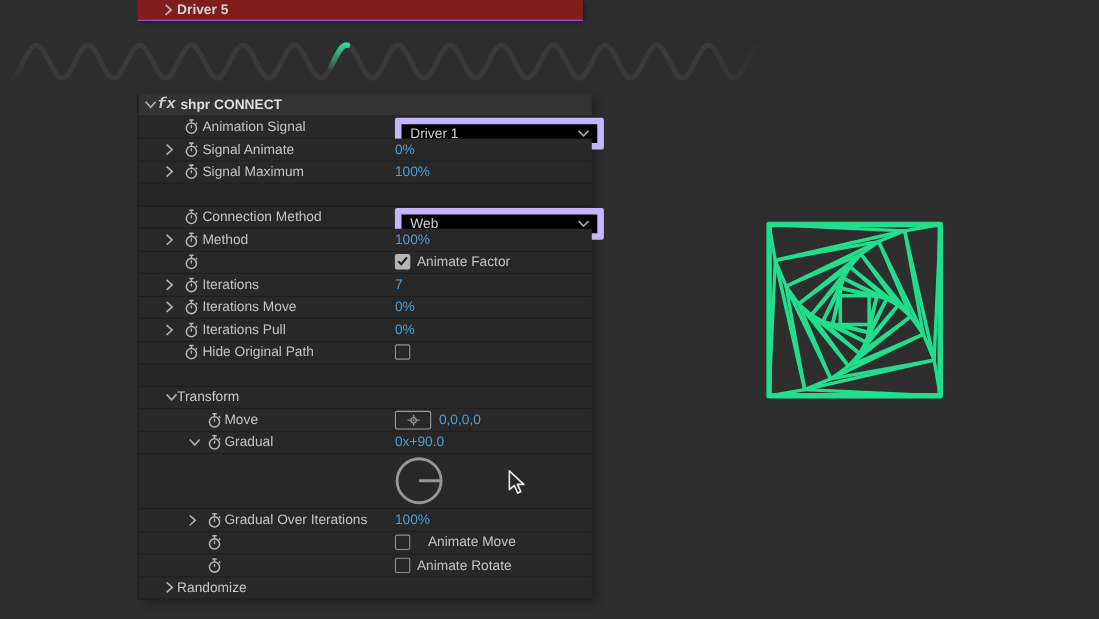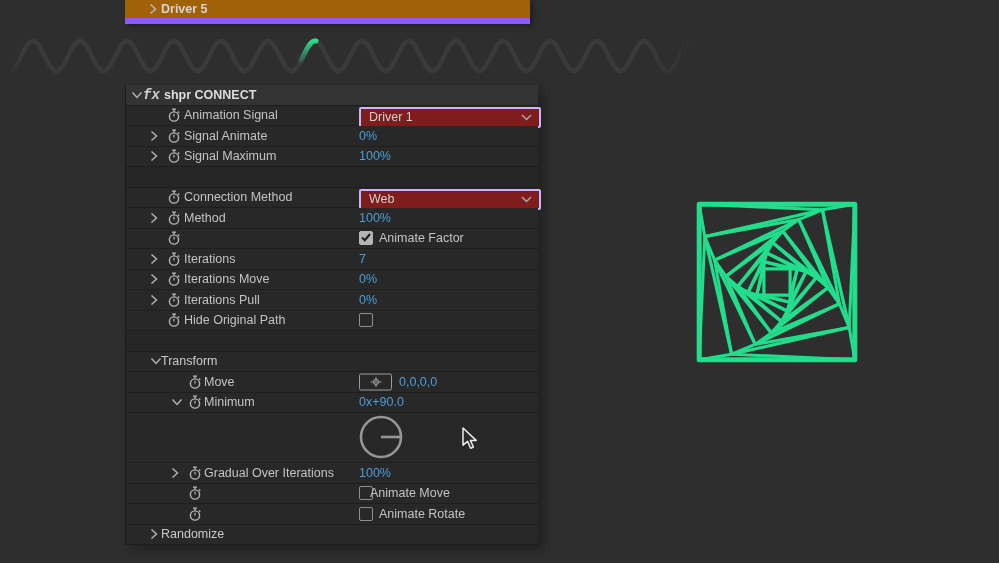--- a/index.html
+++ b/index.html
@@ -7,21 +7,21 @@
     width:999px;height:563px;overflow:hidden;position:relative;
     background:#2e2e2e;
     font-family:"Liberation Sans",sans-serif;
     font-size:12.5px;
     -webkit-font-smoothing:antialiased;
   }
   #wave-svg{position:absolute;left:0;top:0;pointer-events:none;}
   
   #driver-strip{
     position:absolute;left:125px;top:0;width:405px;height:18px;
-    background:#a16207;border-bottom:6px solid #8b5cf6;
+    background:#7f1d1d;border-bottom:1px solid #8b5cf6;
     box-shadow:3px 2px 5px rgba(0,0,0,.35);
   }
   #driver-strip .lbl{color:#d4d4d4;font-weight:bold;}
   
   #panel{
     position:absolute;left:125px;top:85px;width:412px;
     background:#272727;border-left:1px solid #1c1c1c;
     box-shadow:6px 4px 10px rgba(0,0,0,.3);
   }
   .row{
@@ -39,21 +39,21 @@
   .lbl.grouplbl{color:#c9c9c9;}
   .fxbadge{
     position:absolute;top:50%;transform:translateY(-50%);
     font-style:italic;font-weight:bold;color:#cfcfcf;font-size:14px;font-family:Liberation Mono, monospace;
   }
   .icon{position:absolute;top:50%;transform:translateY(-50%);display:block;}
   .val-num{color:var(--blue,#4c9ed9);}
   .val-link{color:var(--blue,#4c9ed9);cursor:pointer;margin-top:44px;}
   .dropdown{
     position:absolute;left:233px;top:1px;width:170px;height:17px;
-    background:#7f1d1d;border:2px solid #c4b5fd;border-radius:2px;
+    background:#000000;border:6px solid #c4b5fd;border-radius:2px;
     color:#d0d0d0;display:flex;align-items:center;padding-left:8px;
     box-sizing:content-box;
     text-align:right;
   }
   .dropdown svg{position:absolute;right:7px;top:5px;}
   .checkbox{
     position:absolute;left:233px;top:50%;transform:translateY(-50%);
     width:12px;height:12px;border:1.5px solid #8f8f8f;border-radius:2px;
     background:transparent;
   }
@@ -278,21 +278,21 @@
       <svg class="icon" style="left:45px" width="12" height="8" viewBox="0 0 12 8">
         <polyline points="1.5,1.5 6,6.5 10.5,1.5" fill="none" stroke="#b0b0b0" stroke-width="1.5"></polyline>
       </svg>
       <svg class="icon" style="left:62px" width="14" height="15" viewBox="0 0 14 15">
         <circle cx="7" cy="9" r="4.6" fill="none" stroke="#b5b5b5" stroke-width="1.4"></circle>
         <line x1="5" y1="1.6" x2="9" y2="1.6" stroke="#b5b5b5" stroke-width="1.4"></line>
         <line x1="7" y1="1.6" x2="7" y2="4" stroke="#b5b5b5" stroke-width="1.4"></line>
         <line x1="11" y1="4" x2="12.2" y2="5.2" stroke="#b5b5b5" stroke-width="1.3"></line>
         <line x1="7" y1="9" x2="7" y2="6.2" stroke="#b5b5b5" stroke-width="1.2"></line>
       </svg>
-      <span class="lbl " style="left:78px">Minimum</span>
+      <span class="lbl " style="left:78px">Gradual</span>
       <span class="lbl val-num" style="left:233px">0x+90.0</span>
     </div>
     <div class="row dial">
       <svg class="icon" style="left:225px;top:0;transform:none" width="60" height="50" viewBox="0 0 60 50">
         <circle cx="30" cy="24" r="20" fill="none" stroke="#969696" stroke-width="2.6"></circle>
         <line x1="30" y1="24" x2="50" y2="24" stroke="#969696" stroke-width="2.6"></line>
       </svg>
     </div>
     <div class="row">
       <svg class="icon" style="left:45px" width="8" height="12" viewBox="0 0 8 12">
@@ -310,21 +310,21 @@
     </div>
     <div class="row">
       <svg class="icon" style="left:62px" width="14" height="15" viewBox="0 0 14 15">
         <circle cx="7" cy="9" r="4.6" fill="none" stroke="#b5b5b5" stroke-width="1.4"></circle>
         <line x1="5" y1="1.6" x2="9" y2="1.6" stroke="#b5b5b5" stroke-width="1.4"></line>
         <line x1="7" y1="1.6" x2="7" y2="4" stroke="#b5b5b5" stroke-width="1.4"></line>
         <line x1="11" y1="4" x2="12.2" y2="5.2" stroke="#b5b5b5" stroke-width="1.3"></line>
         <line x1="7" y1="9" x2="7" y2="6.2" stroke="#b5b5b5" stroke-width="1.2"></line>
       </svg>
       <span class="checkbox "></span>
-      <span class="lbl" style="left:244px">Animate Move</span>
+      <span class="lbl" style="left:263px">Animate Move</span>
     </div>
     <div class="row">
       <svg class="icon" style="left:62px" width="14" height="15" viewBox="0 0 14 15">
         <circle cx="7" cy="9" r="4.6" fill="none" stroke="#b5b5b5" stroke-width="1.4"></circle>
         <line x1="5" y1="1.6" x2="9" y2="1.6" stroke="#b5b5b5" stroke-width="1.4"></line>
         <line x1="7" y1="1.6" x2="7" y2="4" stroke="#b5b5b5" stroke-width="1.4"></line>
         <line x1="11" y1="4" x2="12.2" y2="5.2" stroke="#b5b5b5" stroke-width="1.3"></line>
         <line x1="7" y1="9" x2="7" y2="6.2" stroke="#b5b5b5" stroke-width="1.2"></line>
       </svg>
       <span class="checkbox "></span>

